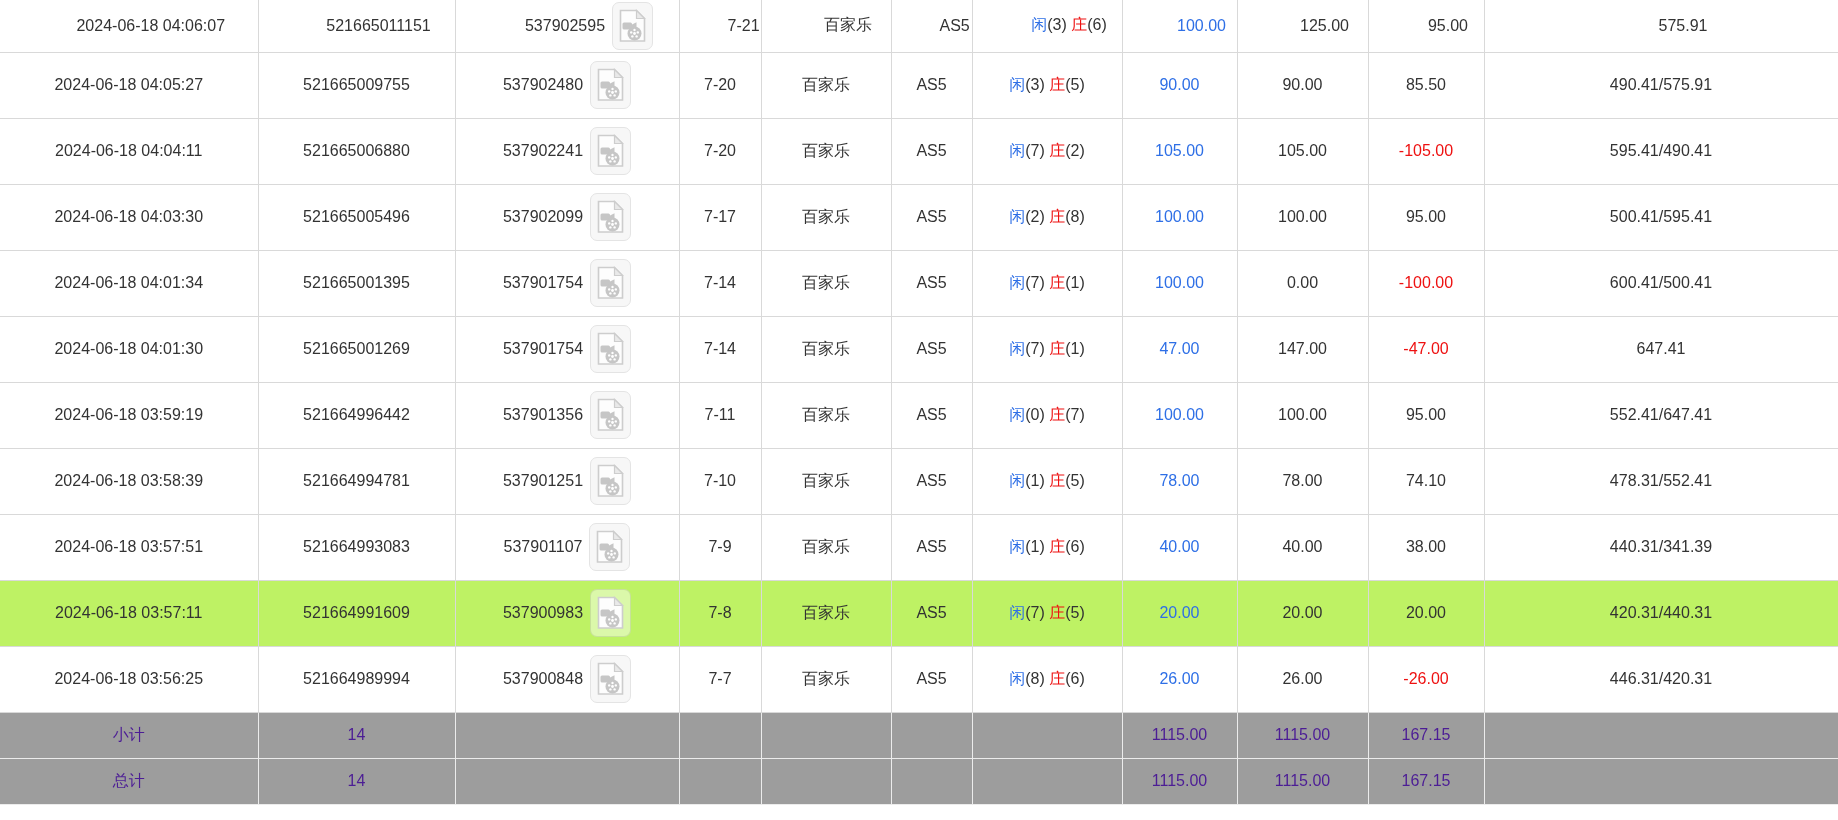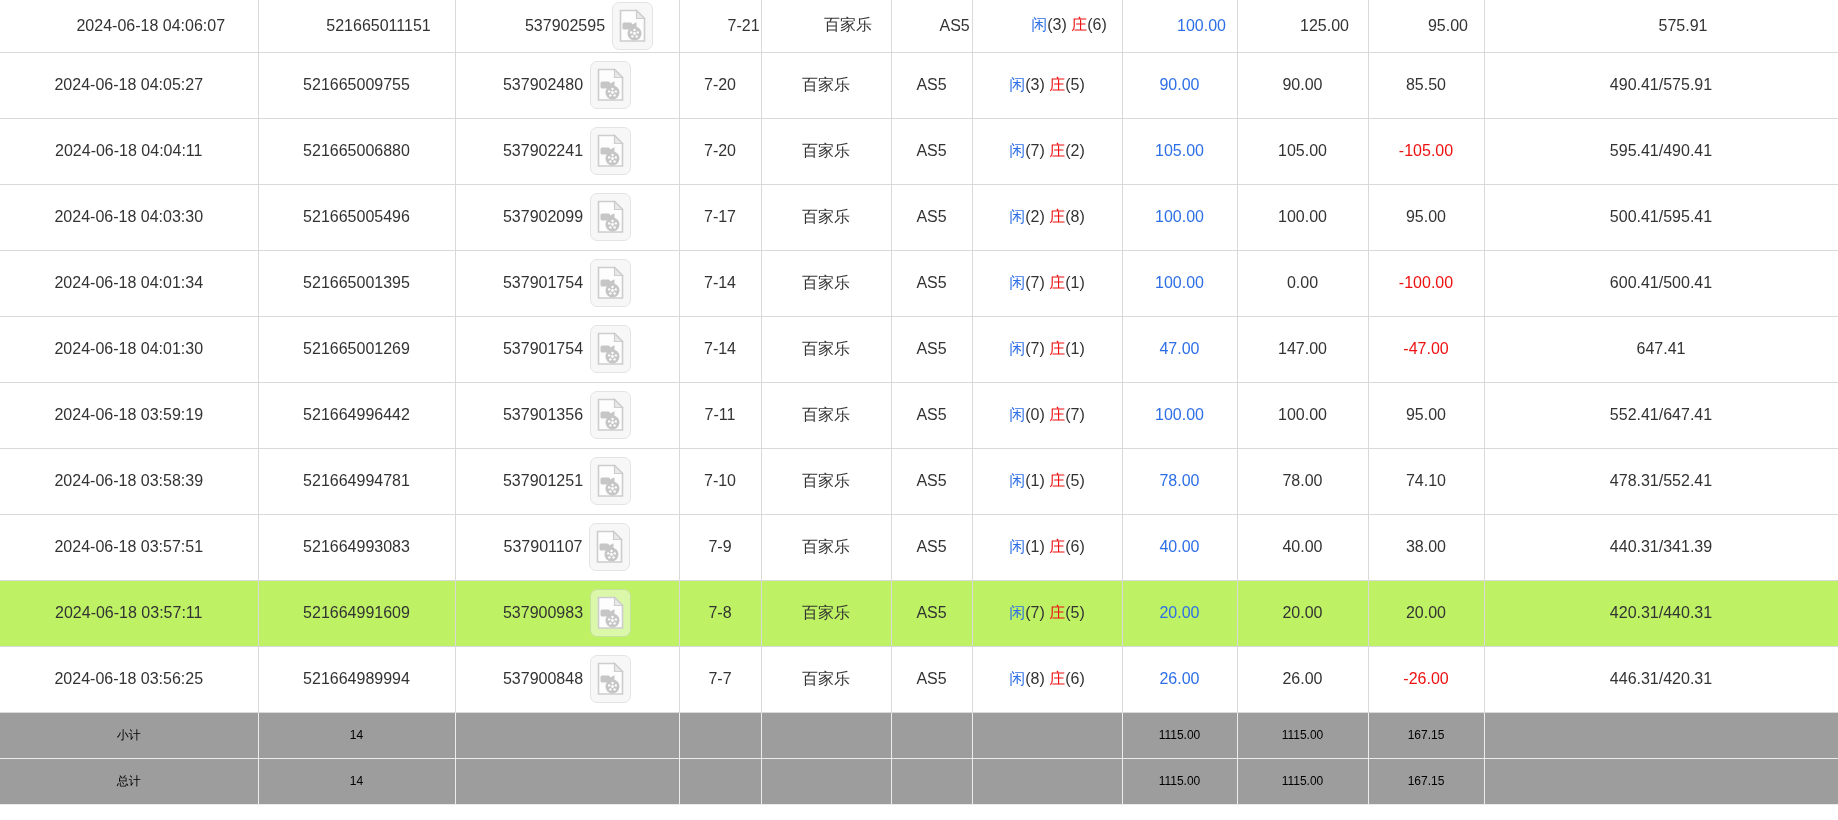--- a/index.html
+++ b/index.html
@@ -49,23 +49,23 @@
     border-radius: 7px;
     background: rgba(255,255,255,0.45);
     cursor: pointer;
     flex: 0 0 auto;
   }
   tr.record:not(.highlight) .video-btn { background: #f7f7f7; border-color: #e4e4e4; }
 
   tr.total-row td {
     height: 46px;
     background: #9d9d9d;
-    color: #000000;
+    color: #4c1d95;
     border-color: #ececec;
-    font-size: 12px;
+    font-size: 16px;
   }
   tr.total-row td:first-child { border-left: none; }
 </style>
 </head>
 <body>
 
 <table class="records">
   <colgroup>
     <col style="width:258px">
       <col style="width:197px">

